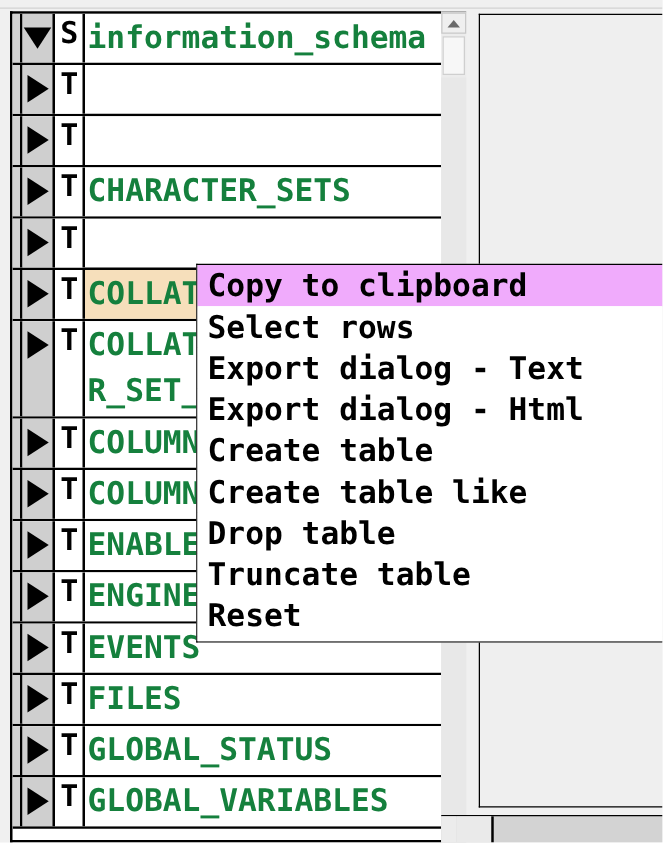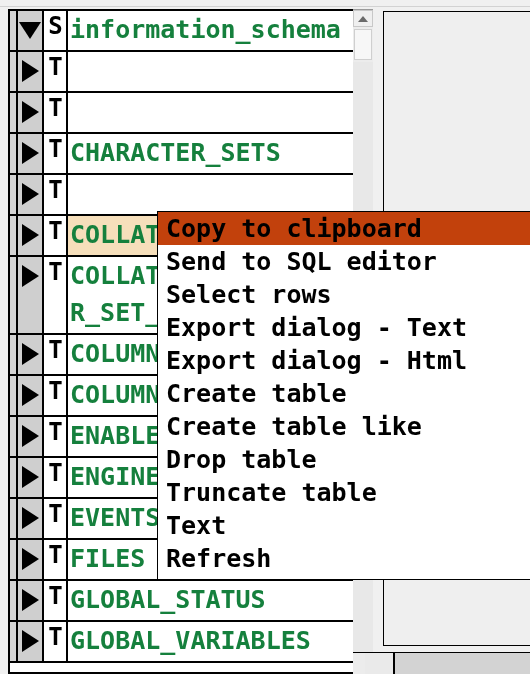--- a/index.html
+++ b/index.html
@@ -241,21 +241,21 @@
     font-family: "DejaVu Sans Mono", monospace;
     font-size: 25px;
     font-weight: bold;
     color: #000000;
     background: #ffffff;
     padding-left: 8px;
     white-space: pre;
     box-sizing: border-box;
   }
   .ctx-item.highlighted {
-    background: #c2410c;
+    background: #f0abfc;
   }
   .ctx-spacer {
     height: 4px;
     background: #ffffff;
   }
 </style>
 </head>
 <body>
 
 <div id="app">
@@ -394,26 +394,24 @@
 
   <div class="right-panel"></div>
 
   <div class="hscroll">
     <div class="hscroll-left-gap"></div>
     <div class="hscroll-thumb"></div>
   </div>
 
   <div class="ctx-menu" id="ctx-menu">
       <div class="ctx-item highlighted">Copy to clipboard</div>
-      <div class="ctx-item">Send to SQL editor</div>
       <div class="ctx-item">Select rows</div>
       <div class="ctx-item">Export dialog - Text</div>
       <div class="ctx-item">Export dialog - Html</div>
       <div class="ctx-item">Create table</div>
       <div class="ctx-item">Create table like</div>
       <div class="ctx-item">Drop table</div>
       <div class="ctx-item">Truncate table</div>
-      <div class="ctx-item">Text</div>
-      <div class="ctx-item">Refresh</div>
+      <div class="ctx-item">Reset</div>
       <div class="ctx-spacer"></div>
     </div>
 
 </div>
 
 </body></html>

